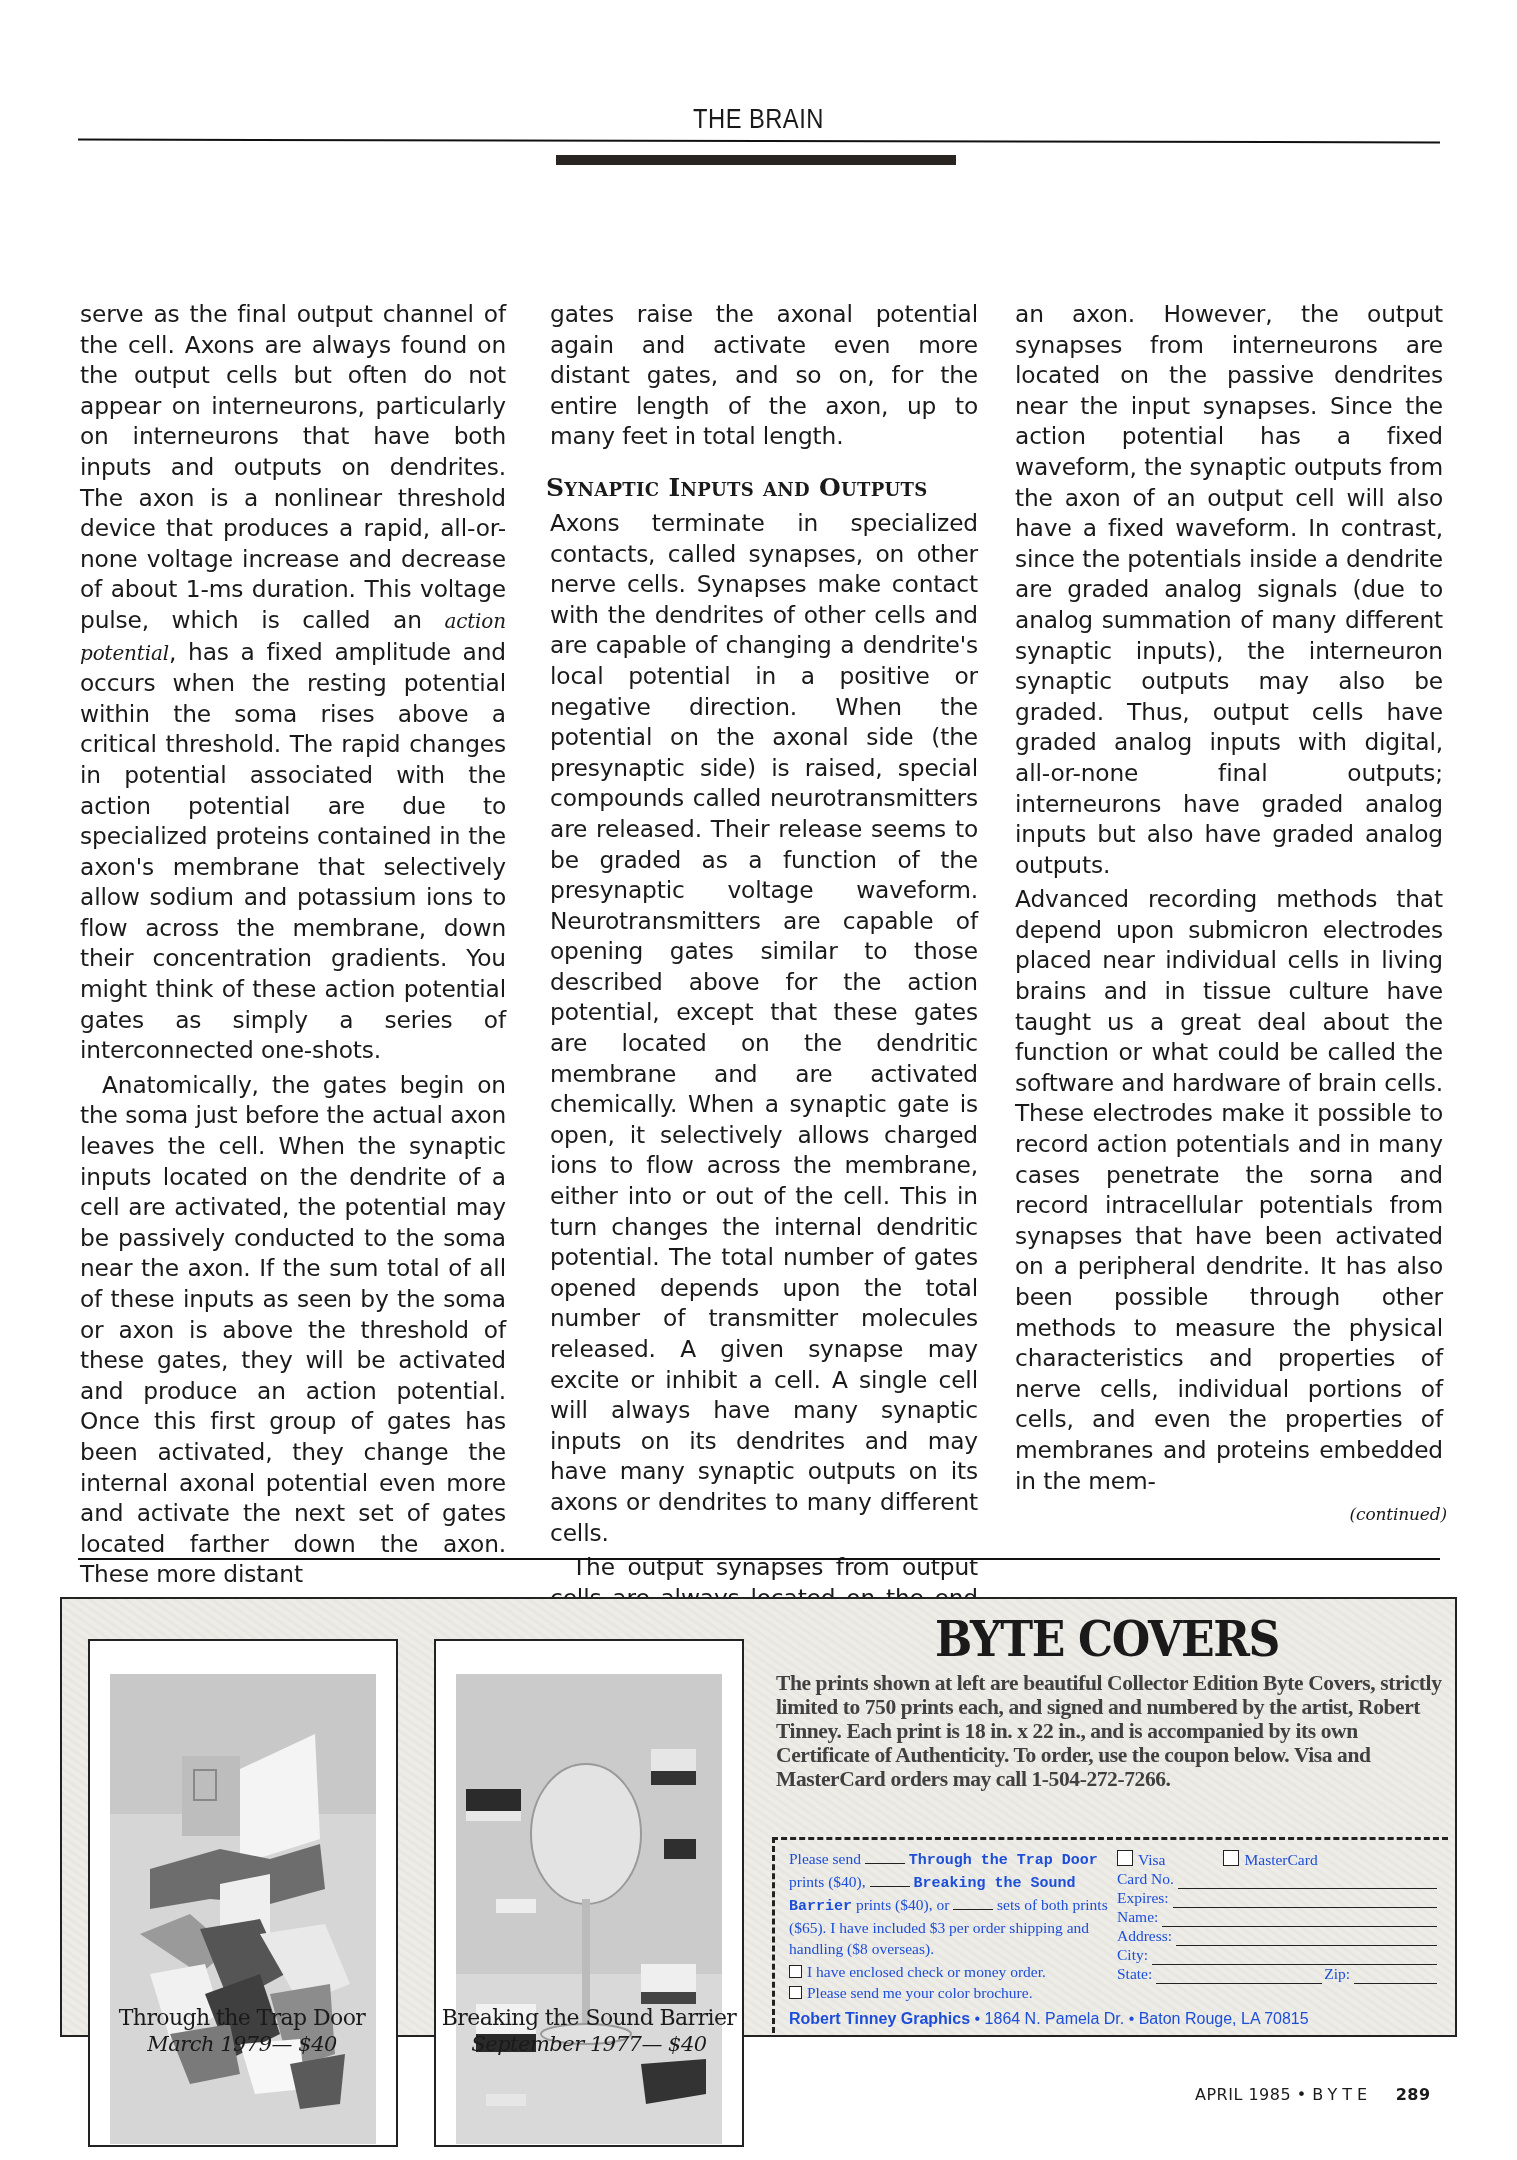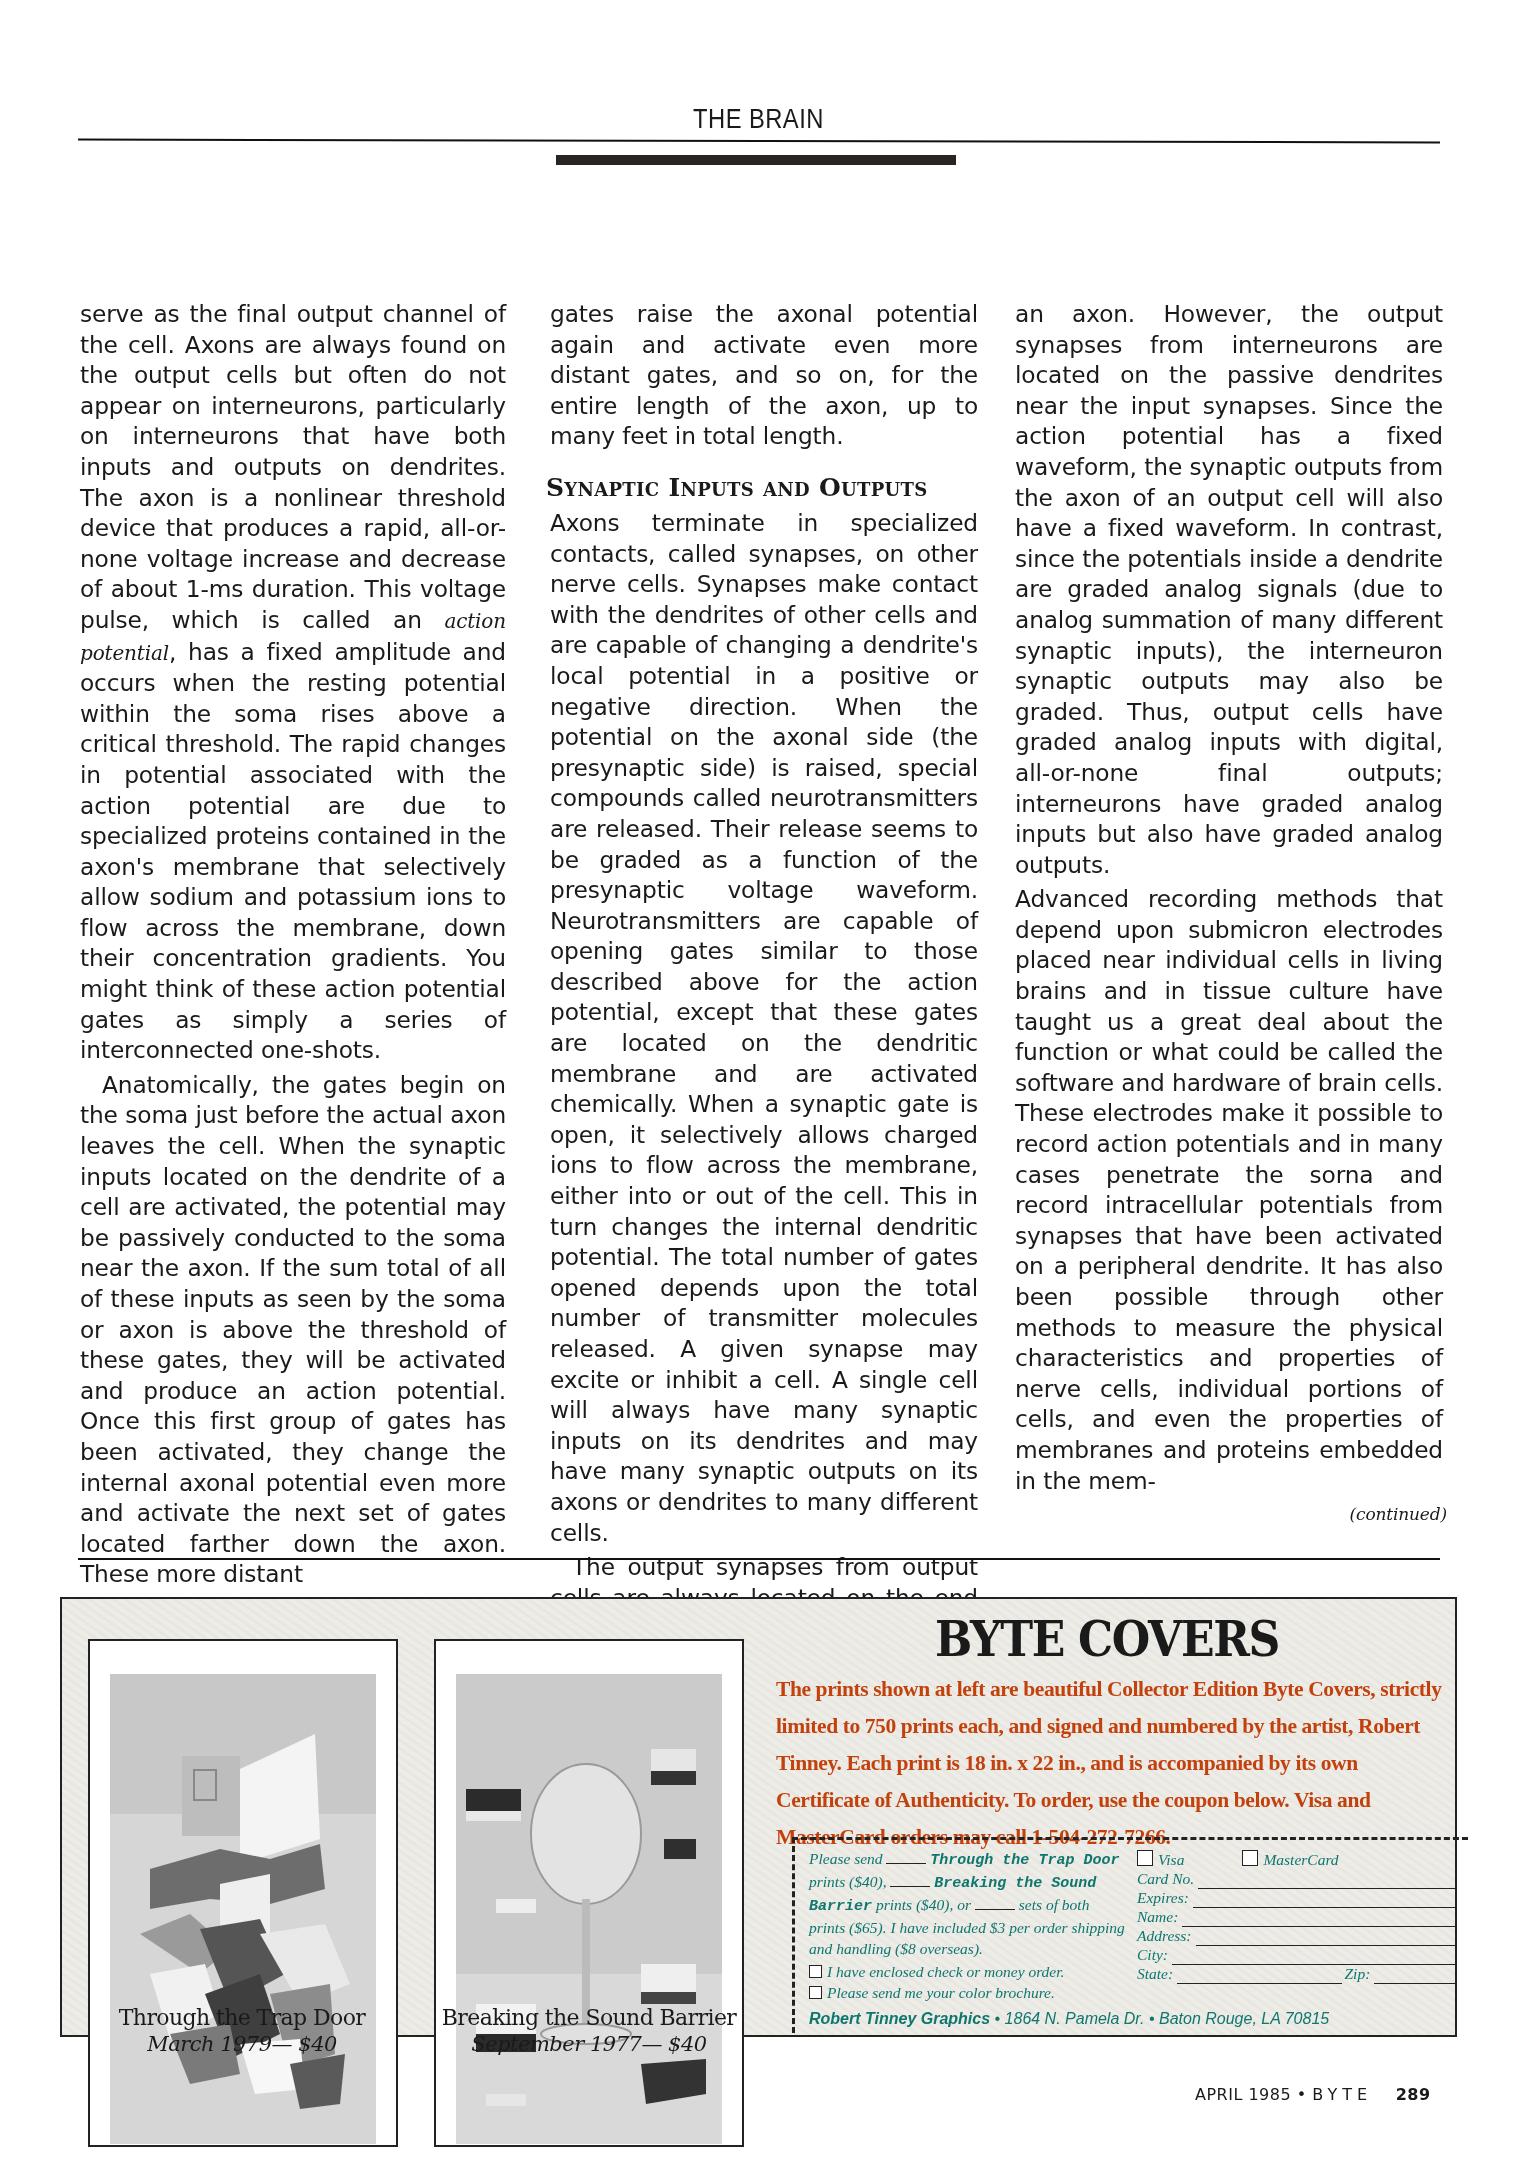--- a/index.html
+++ b/index.html
@@ -30,23 +30,23 @@
   .print-frame { position: absolute; top: 40px; background: #fff; border: 2px solid #222; box-sizing: border-box; }
   .print1 { left: 26px; width: 310px; height: 508px; }
   .print2 { left: 372px; width: 310px; height: 508px; }
   .print-art { position: absolute; top: 33px; left: 20px; width: 266px; height: 470px; background: #cfcfcf; overflow: hidden; }
   .print-caption { position: absolute; top: 405px; width: 330px; text-align: center; font-family: "DejaVu Serif", serif; }
   .print-caption .t { font-size: 22px; line-height: 28px; letter-spacing: -0.6px; }
   .print-caption .s { font-size: 21px; line-height: 24px; font-style: italic; letter-spacing: -0.5px; }
 
   .ad-right { position: absolute; top: 0; left: 700px; width: 690px; }
   .ad-title { margin: 12px 0 4px 0; text-align: center; font-family: "DejaVu Serif", serif; font-weight: bold; font-size: 48px; letter-spacing: -1.5px; transform: scaleX(0.92); }
-  .ad-body { margin: 0 0 0 14px; font-family: "Liberation Serif", serif; font-weight: bold; font-size: 21.5px; line-height: 37px; letter-spacing: -0.4px; color: #c2410c; }
-
-  .coupon { position: absolute; top: 238px; left: 30px; width: 676px; height: 196px; border-top: 3px dashed #222; border-left: 3px dashed #222; box-sizing: border-box; font-family: "Liberation Serif", serif; font-size: 15.5px; line-height: 21px; color: #0f766e; font-style: italic; }
+  .ad-body { margin: 0 0 0 14px; font-family: "Liberation Serif", serif; font-weight: bold; font-size: 21.5px; line-height: 24px; letter-spacing: -0.4px; color: #404040; }
+
+  .coupon { position: absolute; top: 238px; left: 10px; width: 676px; height: 196px; border-top: 3px dashed #222; border-left: 3px dashed #222; box-sizing: border-box; font-family: "Liberation Serif", serif; font-size: 15.5px; line-height: 21px; color: #1d4ed8; }
   .coupon-left { position: absolute; top: 8px; left: 14px; width: 320px; }
   .coupon-left .mono { font-family: "Liberation Mono", monospace; font-weight: bold; font-size: 15px; }
   .blank { display: inline-block; width: 40px; border-bottom: 1.5px solid #222; height: 12px; vertical-align: baseline; }
   .cb { display: inline-block; width: 11px; height: 11px; border: 1.5px solid #222; vertical-align: -1px; margin-right: 5px; background: #fff; }
   .coupon-right { position: absolute; top: 8px; left: 342px; width: 320px; }
   .field-row { display: flex; align-items: flex-end; height: 19px; }
   .field-row .lbl { white-space: nowrap; margin-right: 4px; }
   .field-row .line { flex: 1; border-bottom: 1.5px solid #222; height: 12px; }
   .pay-row { height: 22px; display: flex; align-items: center; gap: 18px; }
   .pay-row .cb { width: 14px; height: 14px; }

